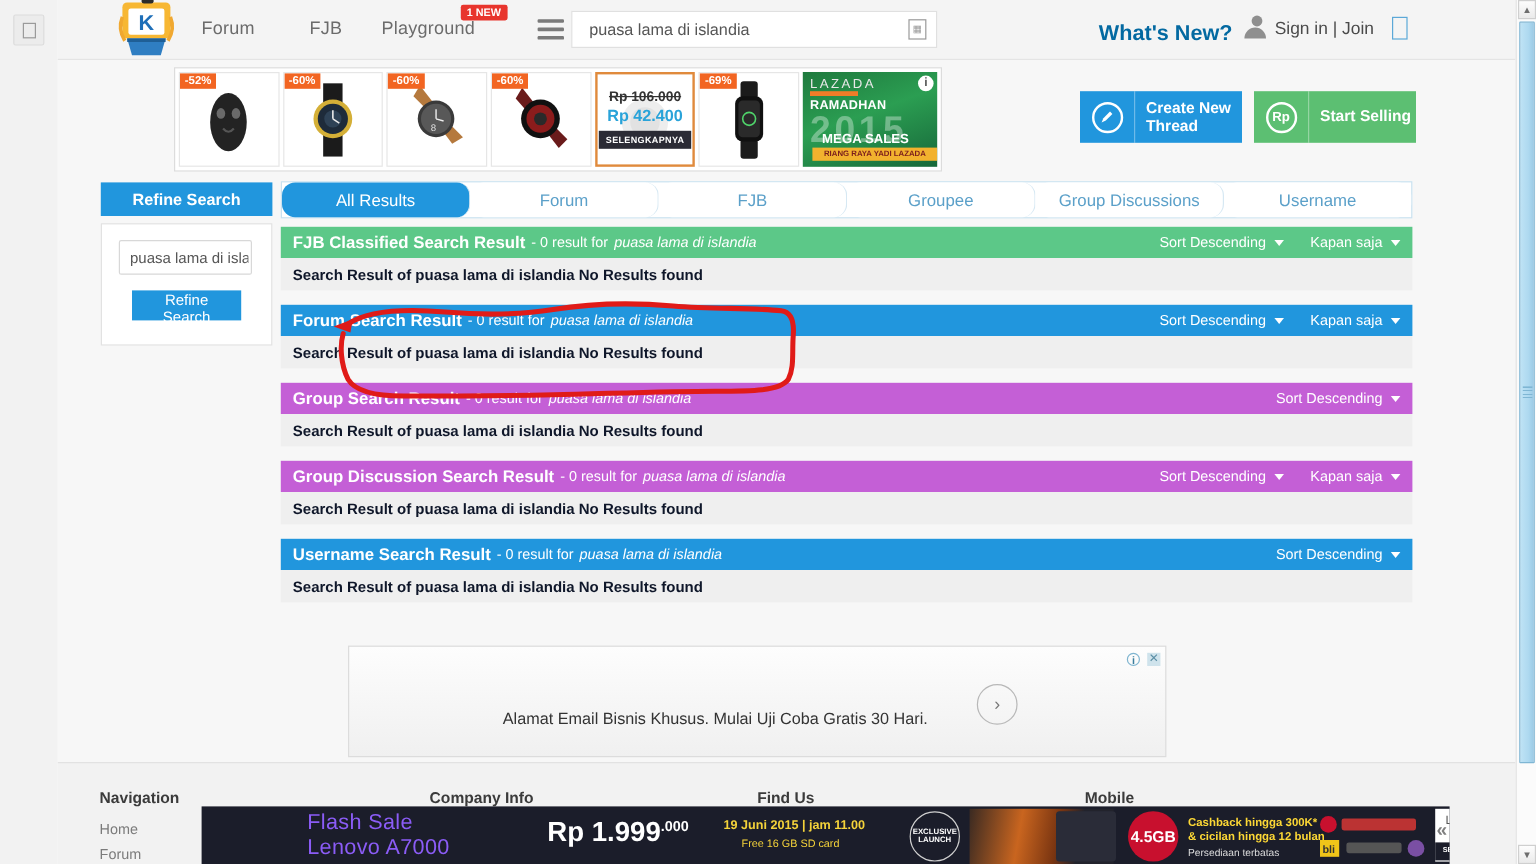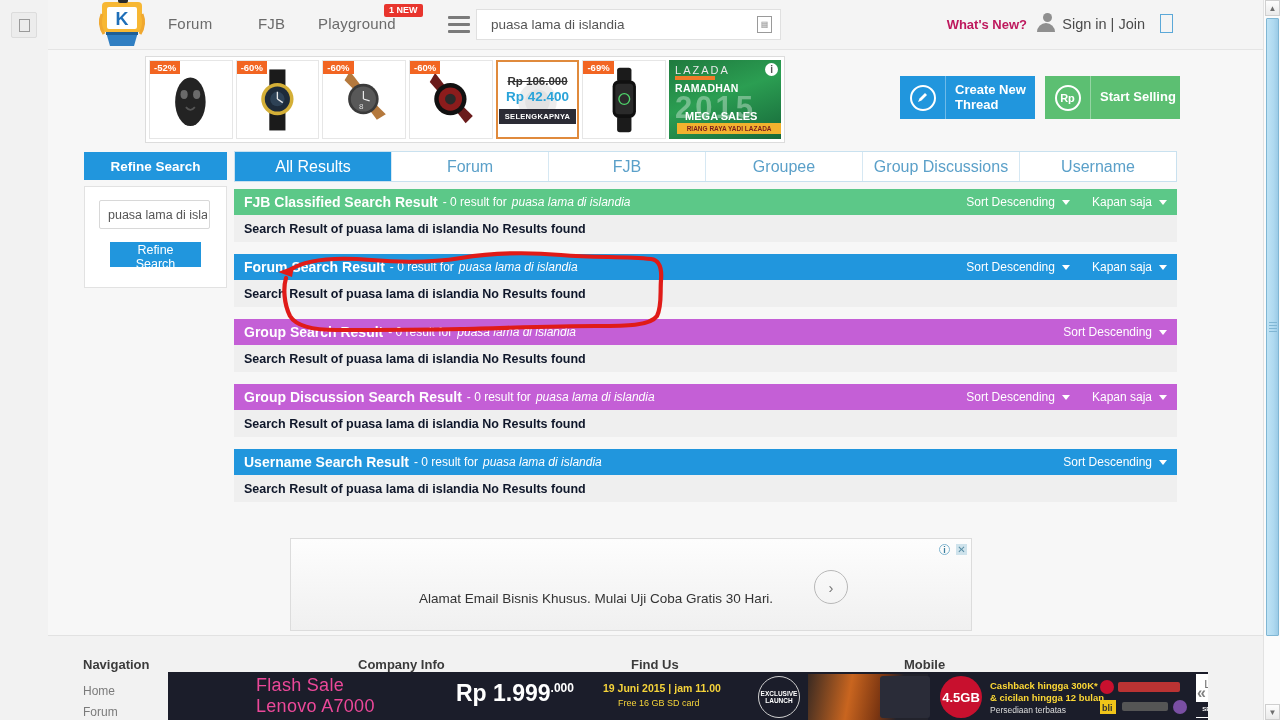--- a/index.html
+++ b/index.html
@@ -96,22 +96,22 @@
     border: none; outline: none; background: transparent;
     font-size: 13.5px; color: #555; padding-left: 14px;
     font-family: "Liberation Sans", sans-serif;
   }
   .search-icon-box {
     position:absolute; right: 8px; top: 6px; width: 15px; height: 17px;
     border: 1.5px solid #9a9a9a; display:flex; align-items:center; justify-content:center;
   }
   .search-icon-box i { font-style: normal; font-size: 8px; color:#9a9a9a; }
   .whatsnew {
-    position: absolute; right: 236px; top: 17px; font-size: 13px;
-    color: #be185d; font-weight: bold; text-decoration: none;
+    position: absolute; right: 236px; top: 17px; font-size: 18px;
+    color: #0369a1; font-weight: bold; text-decoration: none;
   }
   .user-ico {
     position: absolute; right: 206px; top: 13px; width: 20px; height: 22px;
   }
   .user-ico .head { width:9px;height:9px;border-radius:50%;background:#8f8f8f;margin:0 auto; }
   .user-ico .body { width:18px;height:9px;border-radius:9px 9px 0 0;background:#8f8f8f;margin-top:1px;}
   .signin {
     position: absolute; right: 118px; top: 16px; font-size: 14.5px; color: #4a4a4a;
     text-decoration: none;
   }
@@ -176,22 +176,22 @@
     position:absolute; left: 36px; top: 152px; width: 143px; height: 28px;
     background: #2196dd; color:#fff; font-size: 13.5px; font-weight: bold;
     display:flex; align-items:center; justify-content:center;
   }
   .tabs {
     position:absolute; left: 186px; top: 151px; width: 943px; height: 31px;
     display: flex; border: 1px solid #c9e1ef; background:#fff;
   }
   .tab {
     flex: 1; display:flex; align-items:center; justify-content:center;
-    font-size: 16px; color: #5ba0c9; border-right: 1px solid #d6e8f3;
-    background: #fff; cursor: pointer;
+    font-size: 14px; color: #5ba0c9; border-right: 1px solid #d6e8f3;
+    background: #fff; cursor: pointer; border-radius: 11px;
   }
   .tab:last-child { border-right: none; }
   .tab.active { background: #2196dd; color: #fff; }
 
   
   .refine-box {
     position:absolute; left: 36px; top: 186px; width: 143px; height: 102px;
     background: #fff; border: 1px solid #e2e2e2;
   }
   .refine-input {
@@ -266,21 +266,21 @@
   .fc1 { left: 35px; }
   .fc2 { left: 310px; }
   .fc3 { left: 583px; }
   .fc4 { left: 856px; }
 
   
   .bad {
     position:absolute; left: 120px; top: 672px; width: 1040px; height: 48px;
     background: #1b1d2a; overflow:hidden;
   }
-  .bad-flash { position:absolute; left: 88px; top: 3px; color:#ec4899;
+  .bad-flash { position:absolute; left: 88px; top: 3px; color:#8b5cf6;
     font-size: 18px; line-height: 21px; letter-spacing:.3px; }
   .bad-price { position:absolute; left: 288px; top: 8px; color:#fff; font-size: 23px; font-weight: bold; }
   .bad-price sup { font-size: 12px; vertical-align: super; }
   .bad-date { position:absolute; left: 435px; top: 10px; color:#f5d33a; font-size: 10.5px; font-weight:bold; }
   .bad-free { position:absolute; left: 435px; top: 26px; color:#f5d33a; font-size: 9px; margin-left: 15px; }
   .bad-seal {
     position:absolute; left: 590px; top: 4px; width: 42px; height: 42px; border-radius:50%;
     border: 1.5px solid #cfcfcf; color:#fff; font-size: 6.5px; font-weight:bold;
     display:flex; align-items:center; justify-content:center; text-align:center;
   }

